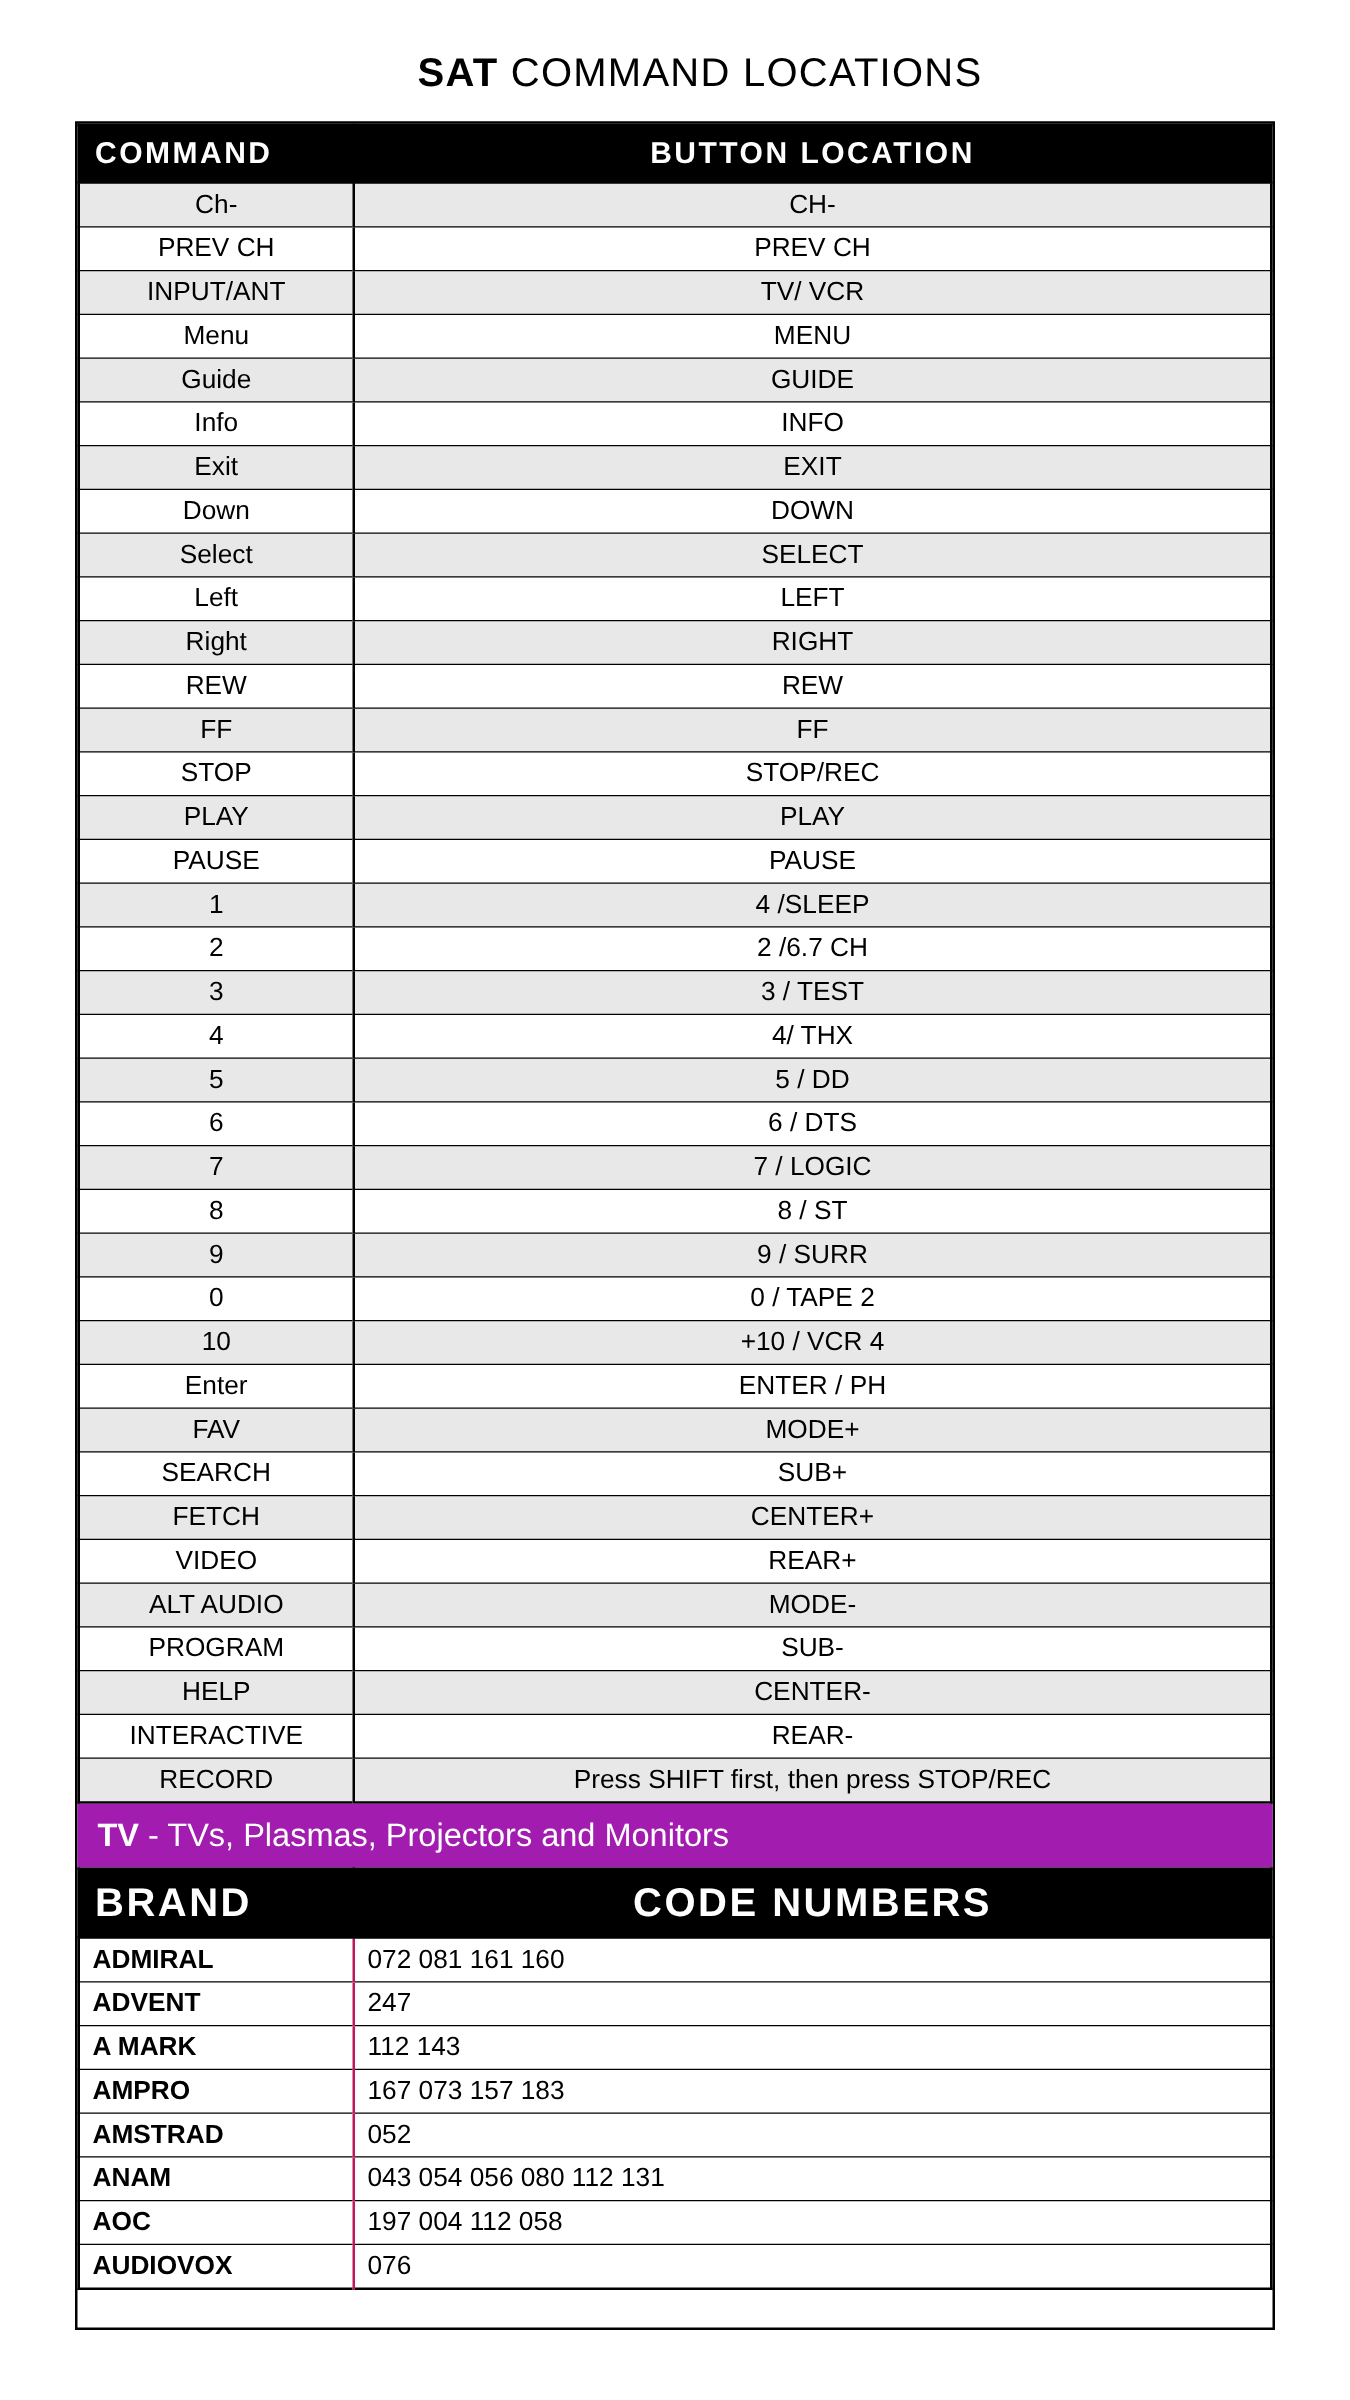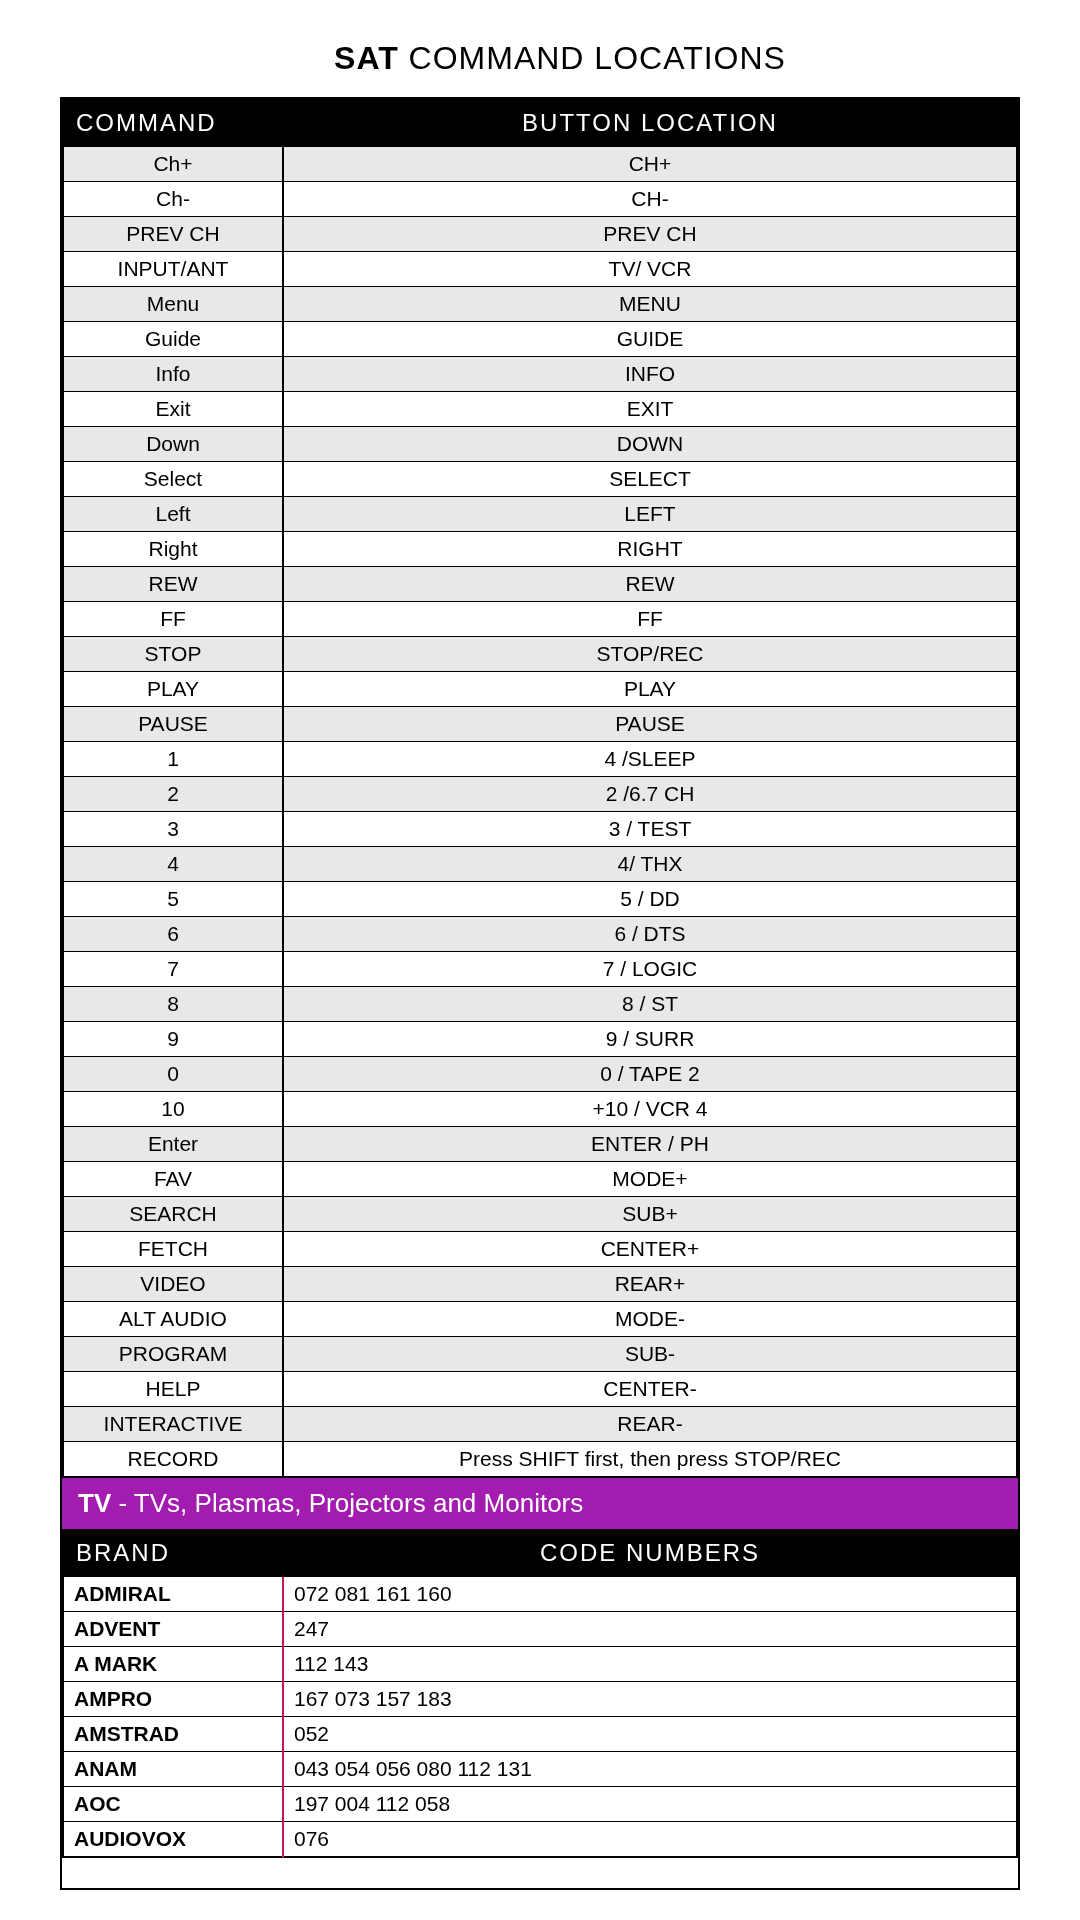--- a/index.html
+++ b/index.html
@@ -28,21 +28,21 @@
     
     .sat-table {
       width: 100%;
       border-collapse: collapse;
       border: 2px solid #000;
       margin-bottom: 0;
     }
     .sat-table th {
       background: #000;
       color: #fff;
-      font-weight: normal;
+      font-weight: bold;
       text-align: center;
       padding: 8px 10px;
       font-size: 24px;
       letter-spacing: 2px;
       border: 2px solid #000;
     }
     .sat-table th.cmd-col {
       width: 220px;
       text-align: left;
       padding-left: 12px;
@@ -80,24 +80,24 @@
     
     .brand-table {
       width: 100%;
       border-collapse: collapse;
       border: 2px solid #000;
       margin-bottom: 30px;
     }
     .brand-table th {
       background: #000;
       color: #fff;
-      font-weight: normal;
+      font-weight: bold;
       text-align: center;
       padding: 8px 10px;
-      font-size: 24px;
+      font-size: 32px;
       letter-spacing: 2px;
       border: 2px solid #000;
     }
     .brand-table th.brand-col {
       width: 220px;
       text-align: left;
       padding-left: 12px;
     }
     .brand-table td {
       padding: 5px 10px;
@@ -130,24 +130,20 @@
 
 <div class="outer-border">
   <table class="sat-table">
     <thead>
       <tr>
         <th class="cmd-col">COMMAND</th>
         <th>BUTTON LOCATION</th>
       </tr>
     </thead>
     <tbody id="sat-tbody">
-    <tr>
-          <td class="cmd-cell">Ch+</td>
-          <td>CH+</td>
-        </tr>
         <tr>
           <td class="cmd-cell">Ch-</td>
           <td>CH-</td>
         </tr>
         <tr>
           <td class="cmd-cell">PREV CH</td>
           <td>PREV CH</td>
         </tr>
         <tr>
           <td class="cmd-cell">INPUT/ANT</td>

